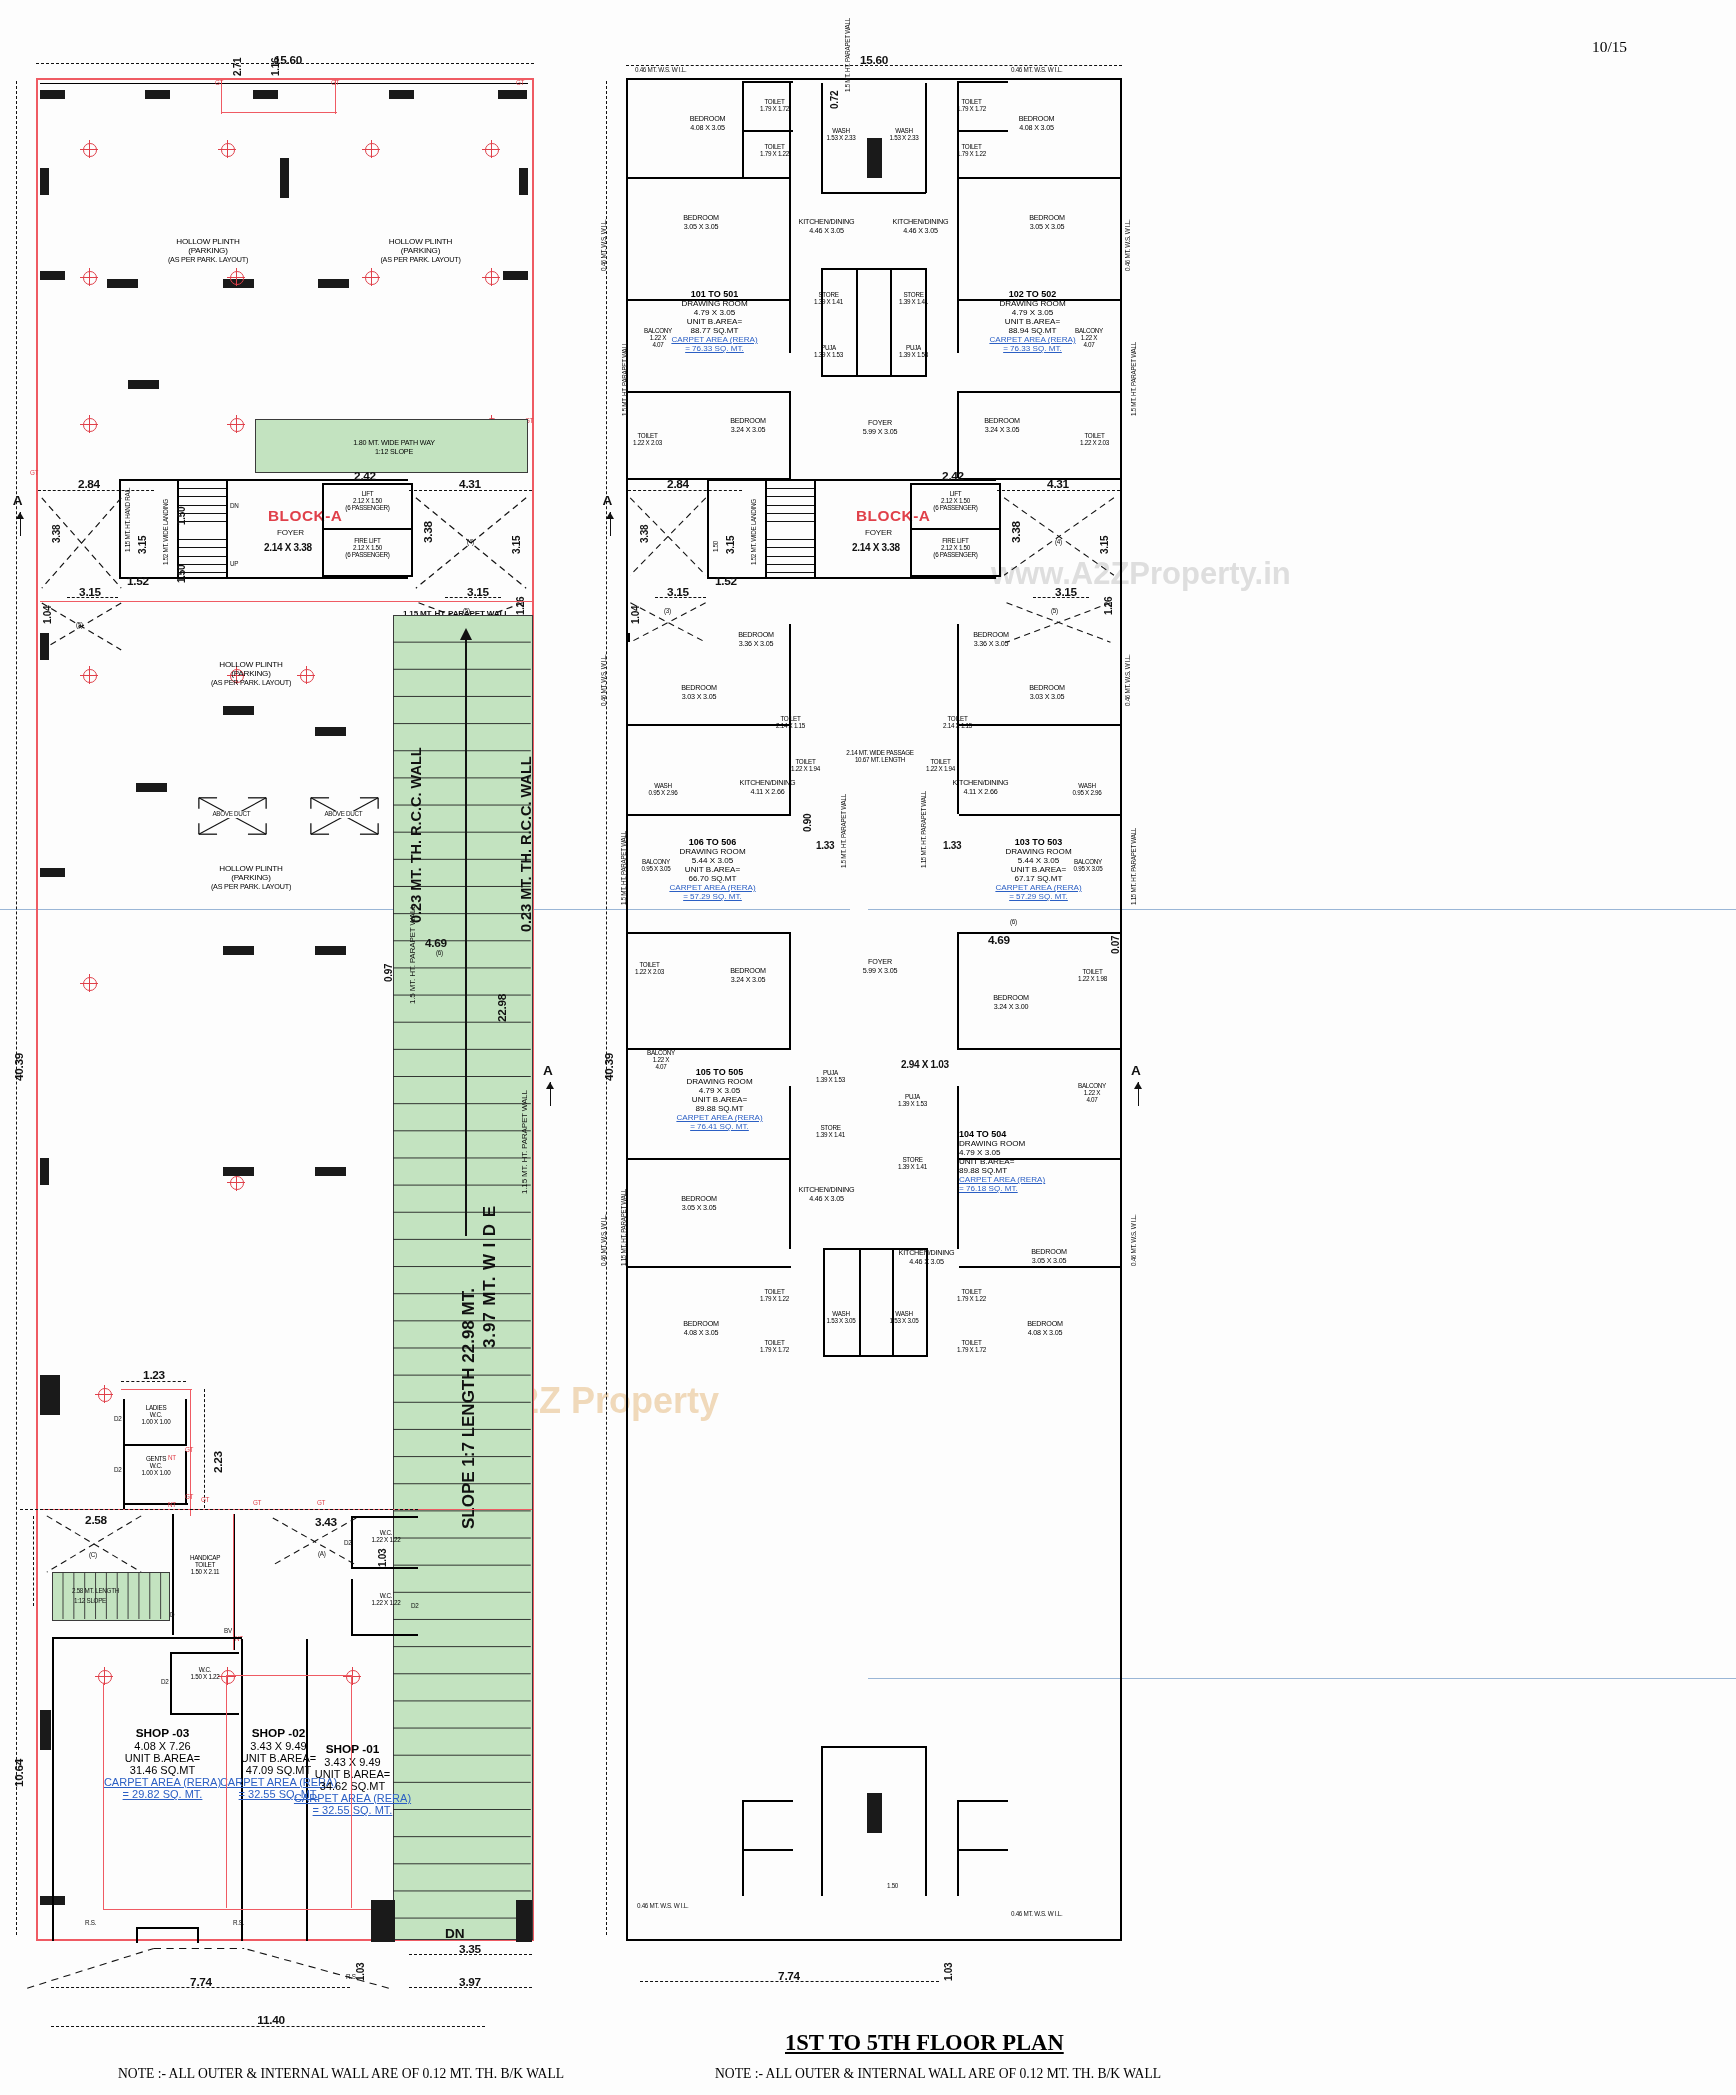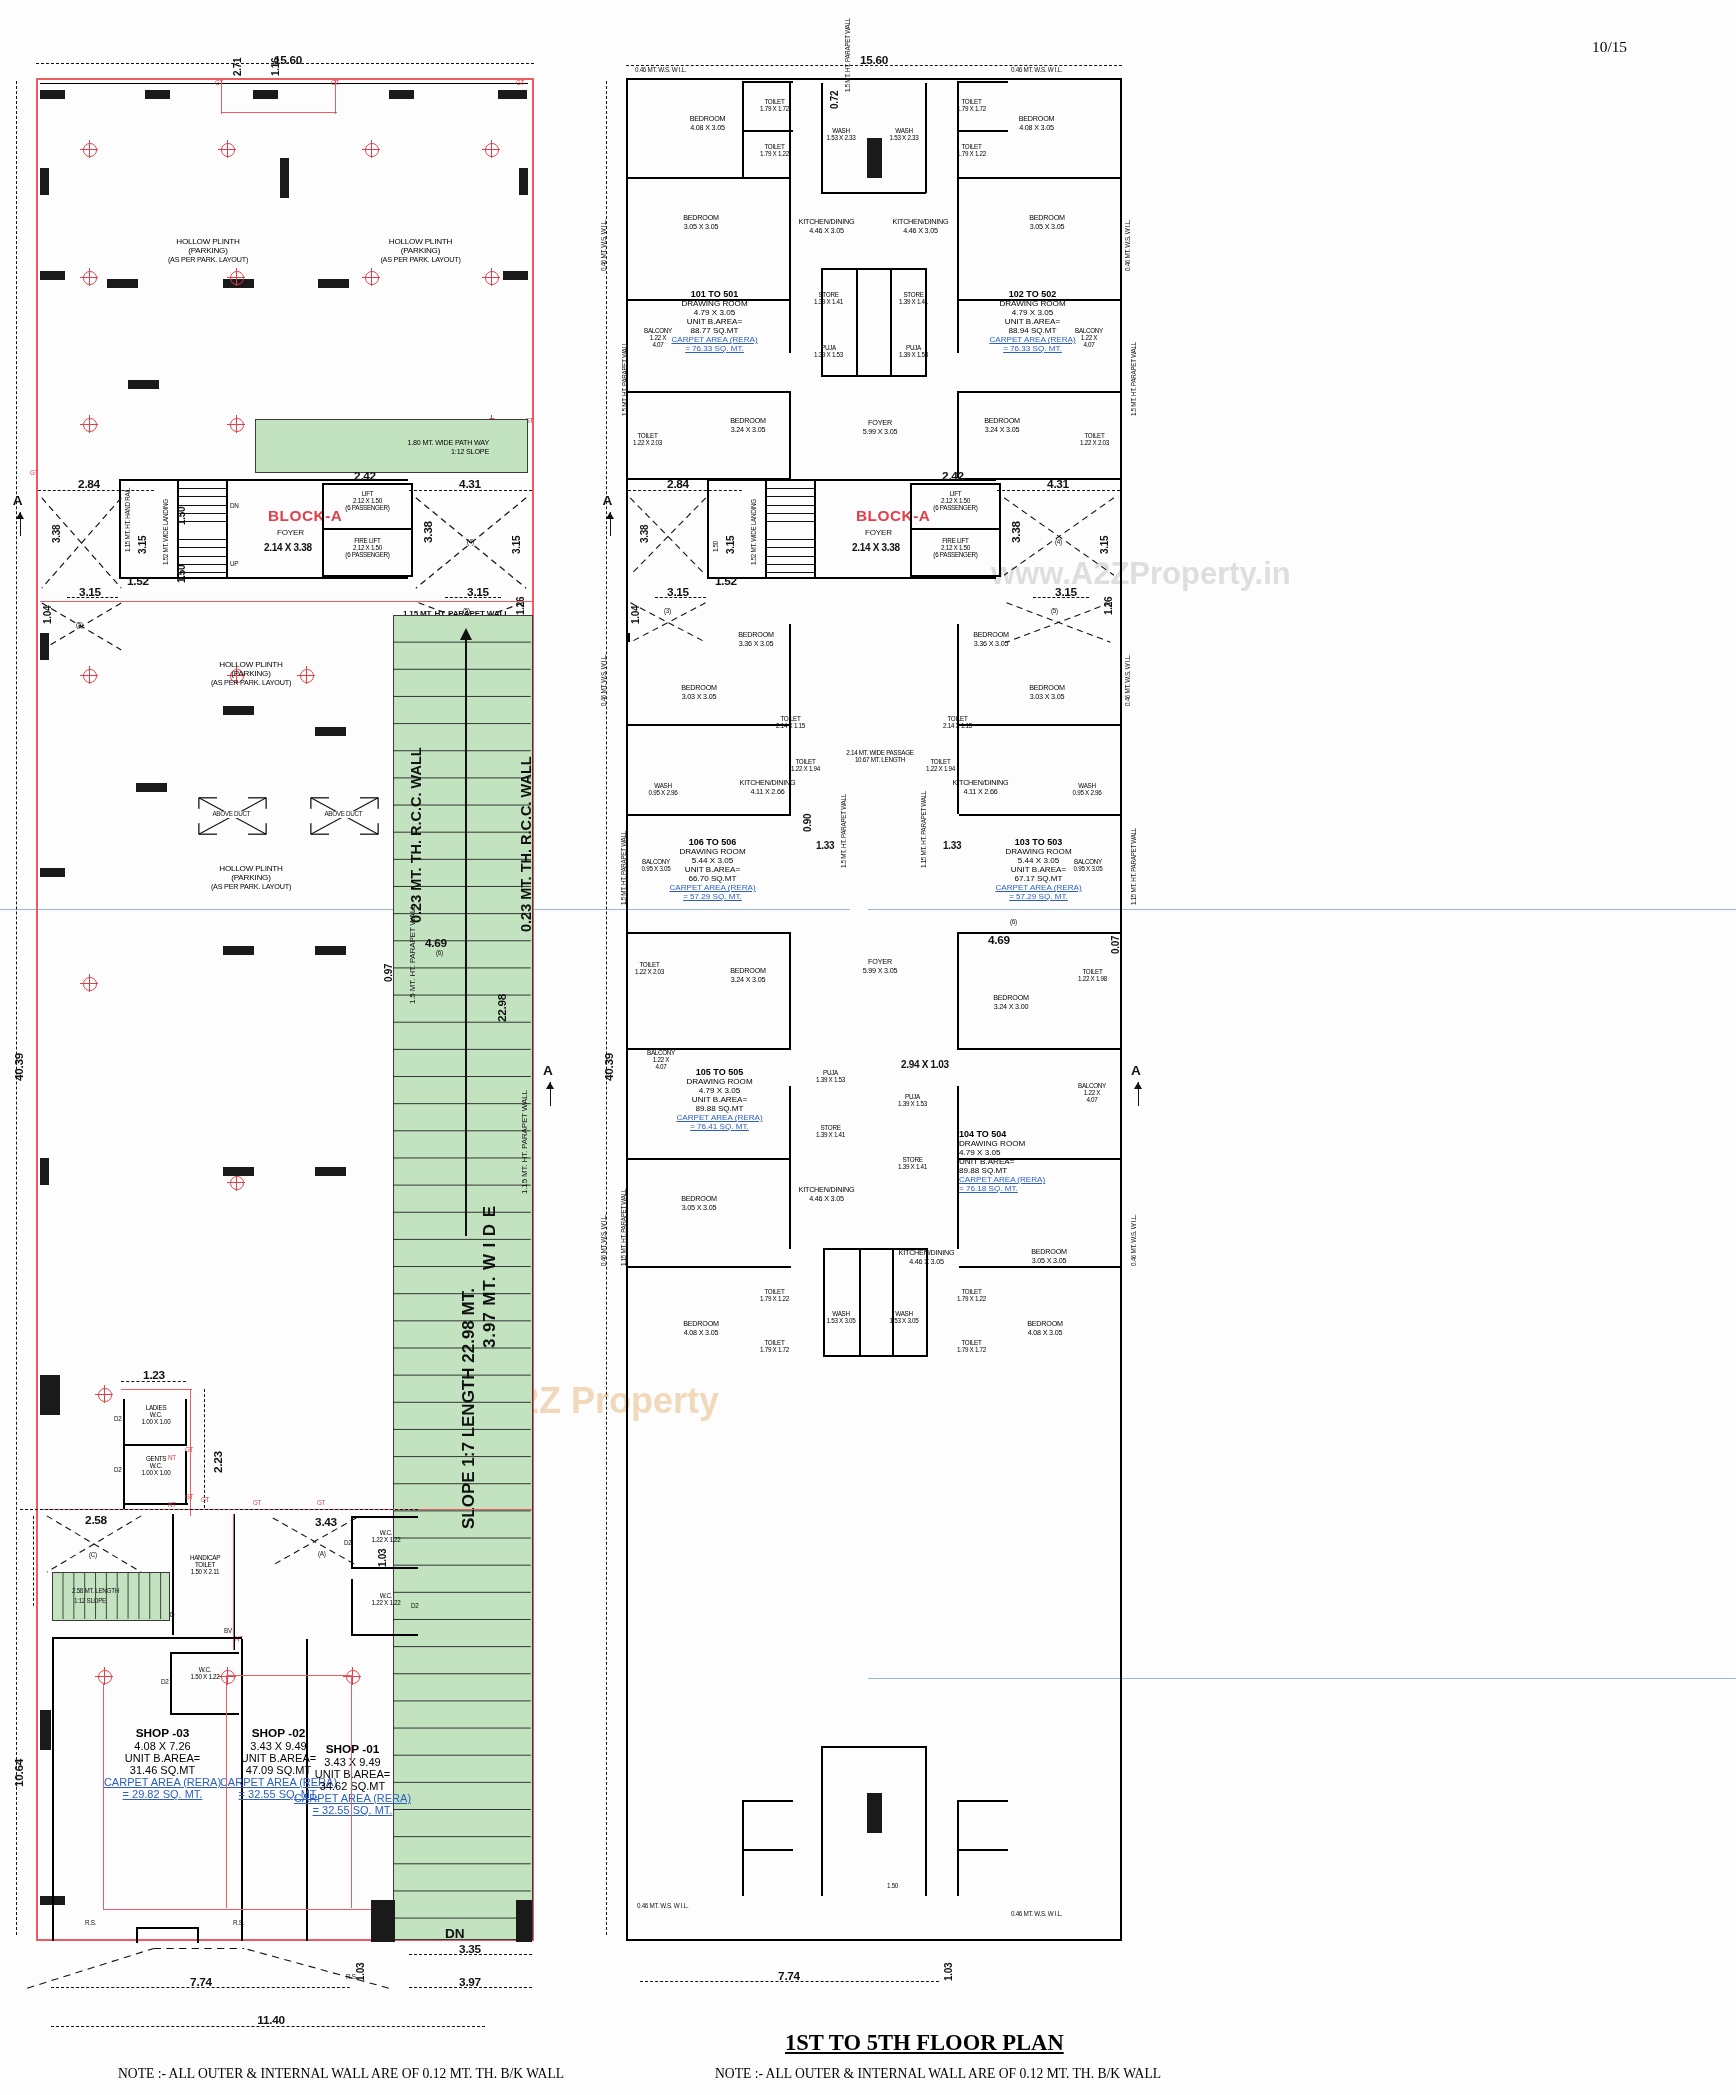--- a/index.html
+++ b/index.html
@@ -127,21 +127,21 @@
       <div class="rm" style="position:static;">(PARKING)</div>
       <div class="rm2" style="position:static;">(AS PER PARK. LAYOUT)</div>
     </div>
     <div class="abs" style="left:339px;top:237px;width:163px;text-align:center;">
       <div class="rm" style="position:static;">HOLLOW PLINTH</div>
       <div class="rm" style="position:static;">(PARKING)</div>
       <div class="rm2" style="position:static;">(AS PER PARK. LAYOUT)</div>
     </div>
 
     <div class="green" style="left:255px;top:419px;width:271px;height:52px;"></div>
-    <div class="abs" style="left:299px;top:438px;width:190px;text-align:right;">
+    <div class="abs" style="left:299px;top:438px;width:190px;text-align:center;">
       <div class="rm2" style="position:static;">1.80 MT. WIDE  PATH WAY</div>
       <div class="rm2" style="position:static;">1:12 SLOPE</div>
     </div>
 
     <div class="wall" style="left:119px;top:479px;width:289px;height:2.3px;"></div>
     <div class="wall" style="left:119px;top:479px;width:2.3px;height:100px;"></div>
     <div class="wall" style="left:119px;top:577px;width:289px;height:2.3px;"></div>
     <div class="wall" style="left:177px;top:479px;width:2.3px;height:100px;"></div>
     <div class="wall" style="left:226px;top:479px;width:2.3px;height:100px;"></div>
 

